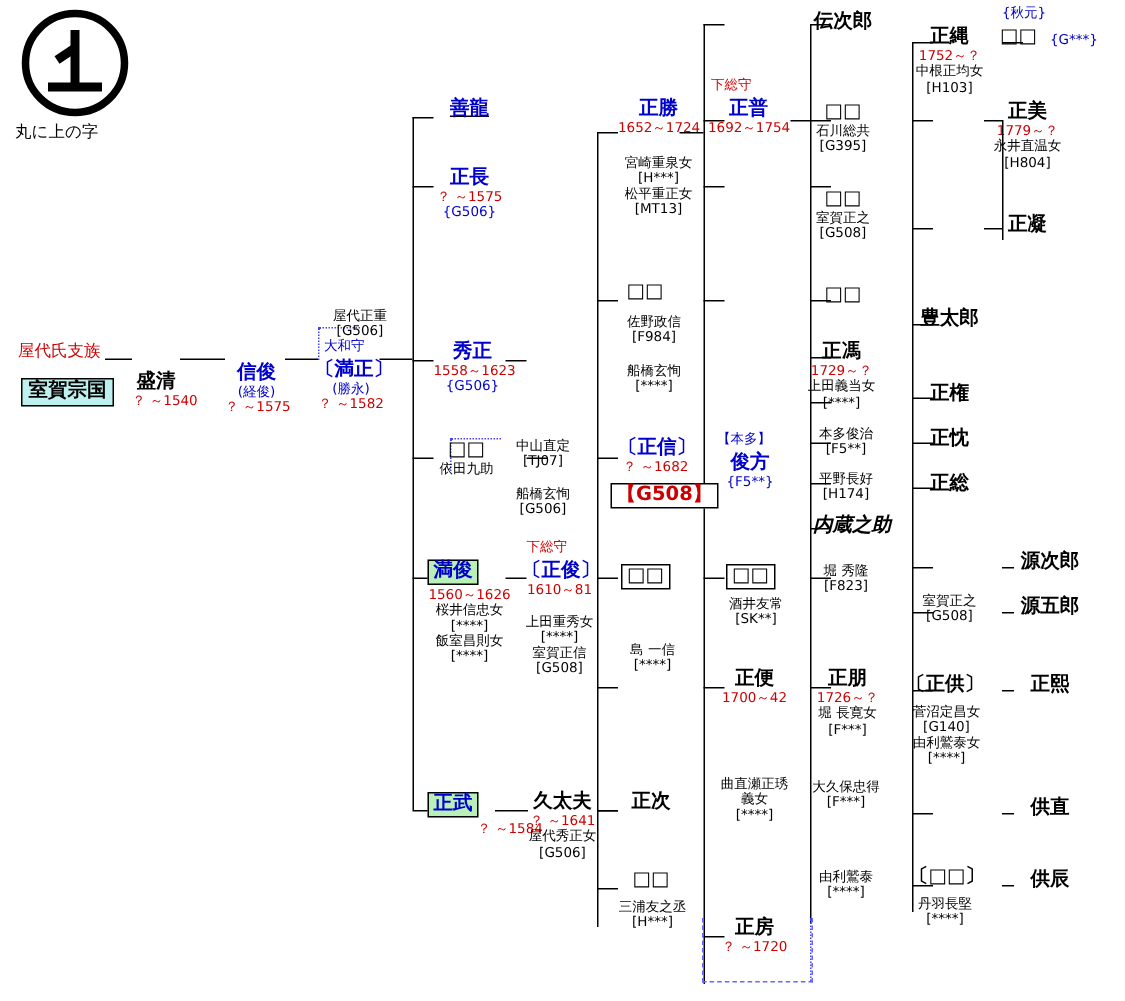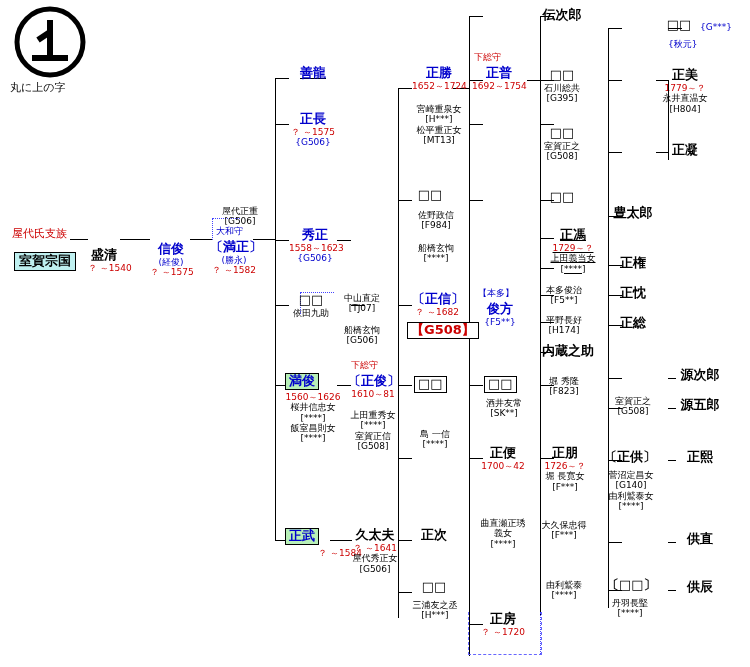--- a/index.html
+++ b/index.html
@@ -314,37 +314,37 @@
   <div class="node" style="left:540px;top:126px;width:44px;">
     <div class="nm">□□</div>
     <div class="sub">室賀正之</div>
     <div class="sub">[G508]</div>
   </div>
 
   <div class="node" style="left:540px;top:190px;width:44px;">
     <div class="nm">□□</div>
   </div>
 
-  <div class="node" style="left:548px;top:228px;width:50px;text-decoration:underline;">
+  <div class="node" style="left:536px;top:228px;width:50px;">
     <div class="nm">正馮</div>
     <div class="sub red">1729～？</div>
     <div class="sub">上田義当女</div>
     <div class="sub">[****]</div>
   </div>
 
   <div class="node" style="left:536px;top:285px;width:56px;">
     <div class="sub">本多俊治</div>
     <div class="sub">[F5**]</div>
   </div>
   <div class="node" style="left:536px;top:315px;width:56px;">
     <div class="sub">平野長好</div>
     <div class="sub">[H174]</div>
   </div>
 
-  <div class="node" style="left:536px;top:344px;width:64px;">
+  <div class="node" style="left:536px;top:344px;width:64px;font-style:italic;">
     <div class="nm">内蔵之助</div>
   </div>
 
   <div class="node" style="left:536px;top:376px;width:56px;">
     <div class="sub">堀 秀隆</div>
     <div class="sub">[F823]</div>
   </div>
 
   <div class="node" style="left:540px;top:446px;width:50px;">
     <div class="nm">正朋</div>
@@ -356,22 +356,28 @@
   <div class="node" style="left:532px;top:520px;width:64px;">
     <div class="sub">大久保忠得</div>
     <div class="sub">[F***]</div>
   </div>
 
   <div class="node" style="left:532px;top:580px;width:64px;">
     <div class="sub">由利鷲泰</div>
     <div class="sub">[****]</div>
   </div>
 
-
-  <div class="node blue sub" style="left:668px;top:4px;margin-top:35px;">{秋元}</div>
+  <div class="node" style="left:608px;top:18px;width:50px;">
+    <div class="nm">正縄</div>
+    <div class="sub red">1752～？</div>
+    <div class="sub">中根正均女</div>
+    <div class="sub">[H103]</div>
+  </div>
+
+  <div class="node blue sub" style="left:668px;top:4px;">{秋元}</div>
   <div class="node" style="left:662px;top:18px;width:34px;">
     <div class="nm">□□</div>
   </div>
   <div class="node blue sub" style="left:700px;top:22px;">{G***}</div>
 
   <div class="node" style="left:660px;top:68px;width:50px;">
     <div class="nm">正美</div>
     <div class="sub red">1779～？</div>
     <div class="sub">永井直温女</div>
     <div class="sub">[H804]</div>

